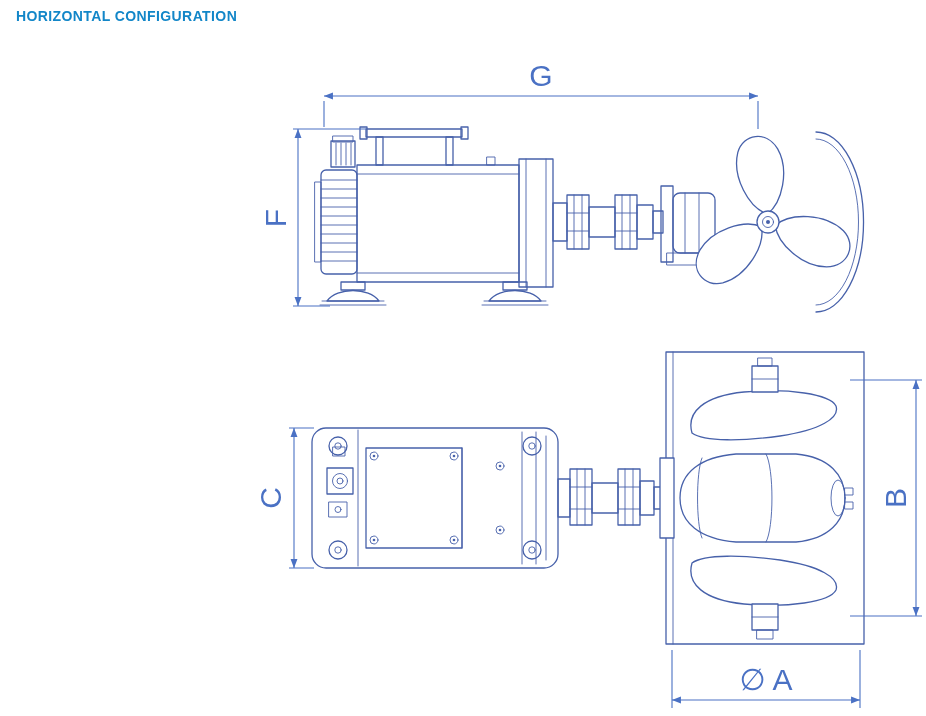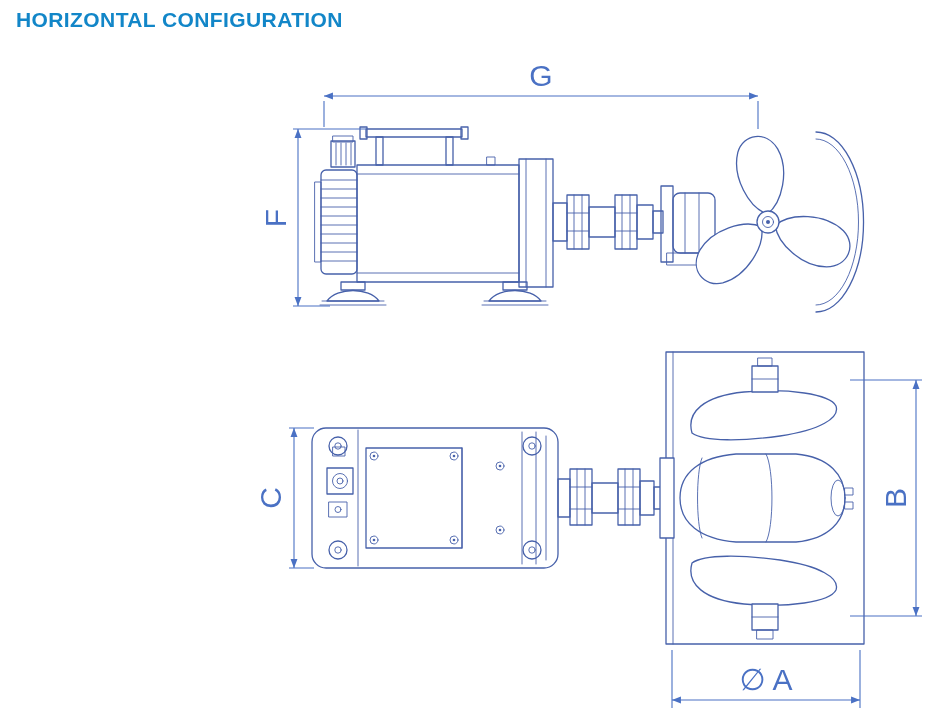--- a/index.html
+++ b/index.html
@@ -1,18 +1,18 @@
 <!DOCTYPE html>
 <html style="--title: #1286c8; --line: #4761aa; --dim: #4a71c4; --bg: #ffffff;"><head>
 <meta charset="utf-8">
 <style>
   * { margin:0; padding:0; box-sizing:border-box; }
   html,body { background:#ffffff; font-family:"Liberation Sans", sans-serif; }
   .page { position:relative; width:926px; height:716px; background:var(--bg,#fff); overflow:hidden; }
-  .title { position:absolute; left:16px; top:8px; font-size:21px; font-weight:700;
+  .title { position:absolute; left:16px; top:8px; font-size:14px; font-weight:700;
            letter-spacing:0.4px; color:var(--title,#1286c8); }
   svg.drawing { position:absolute; left:0; top:0; width:926px; height:716px; }
 
   .ln  { fill:none; stroke:var(--line,#4761aa); stroke-width:1.3; stroke-linejoin:round; stroke-linecap:round; }
   .lnt { fill:none; stroke:var(--line,#4761aa); stroke-width:0.9; stroke-linejoin:round; stroke-linecap:round; }
   .lw  { fill:#ffffff; stroke:var(--line,#4761aa); stroke-width:1.3; stroke-linejoin:round; }
   .lf  { fill:var(--line,#4761aa); stroke:none; }
   .dim { fill:none; stroke:var(--dim,#4a71c4); stroke-width:1.1; }
   .arrow { fill:var(--dim,#4a71c4); }
   .dimtxt { fill:var(--dim,#4a71c4); font-size:30px; font-family:"Liberation Sans", sans-serif; }

